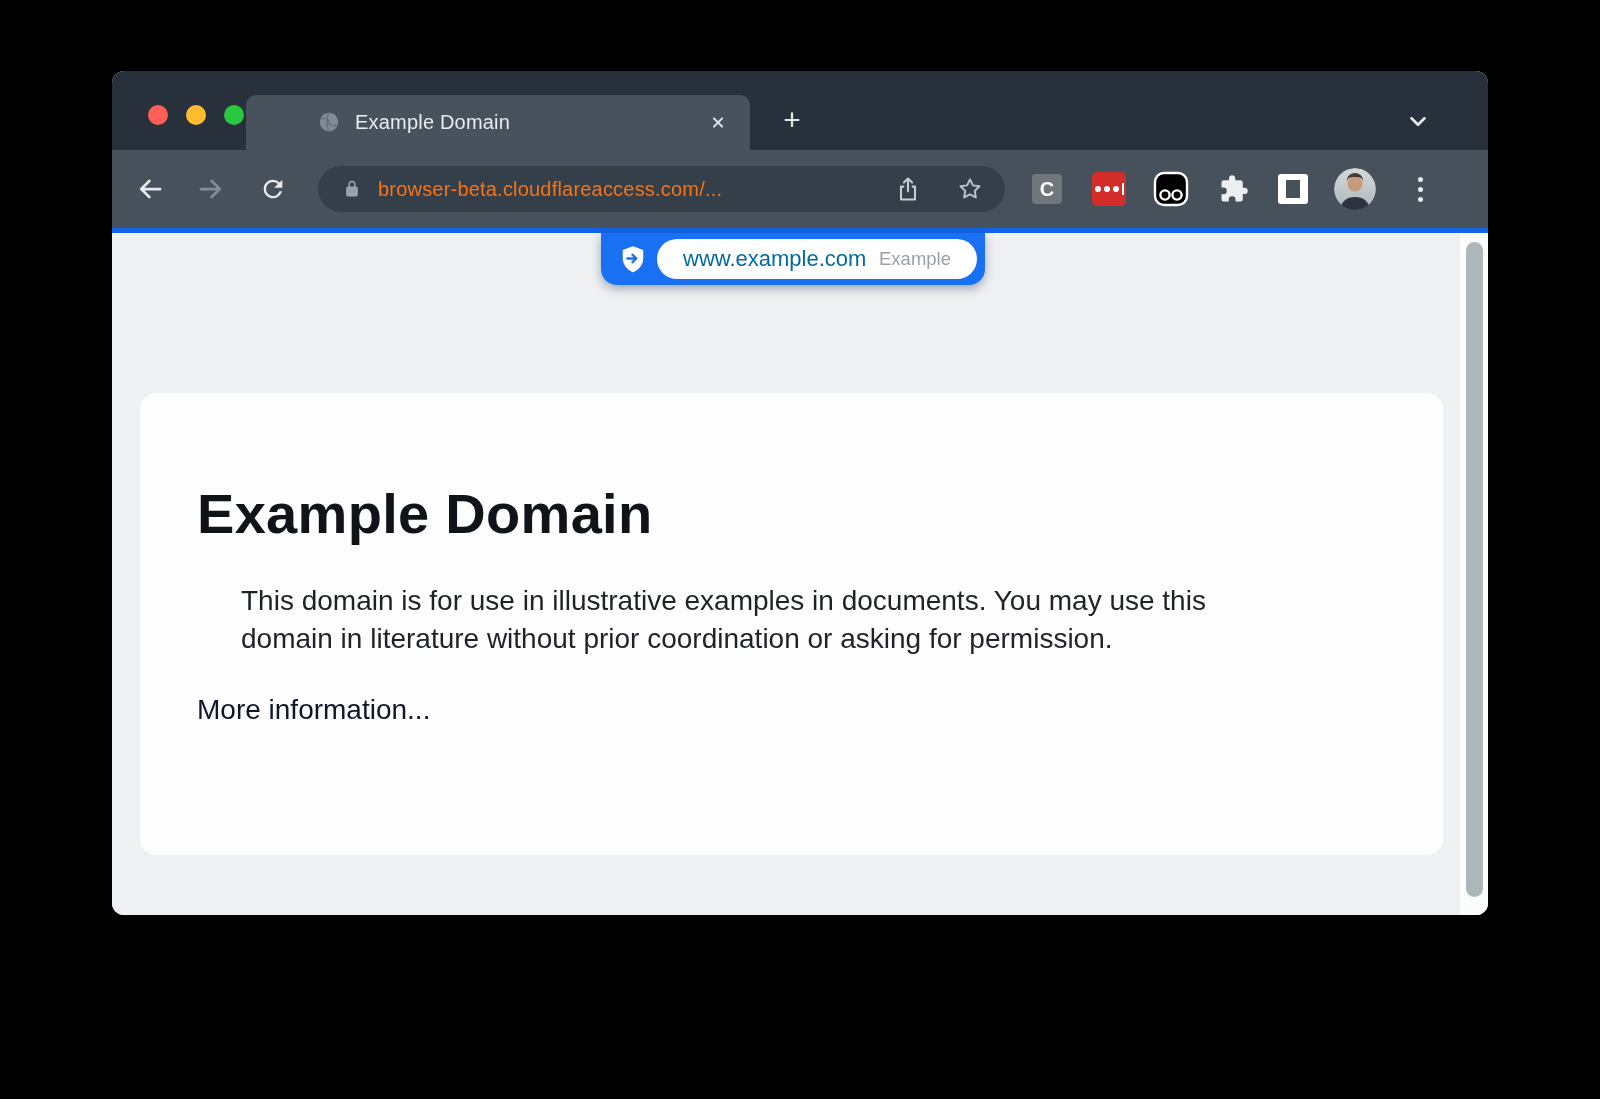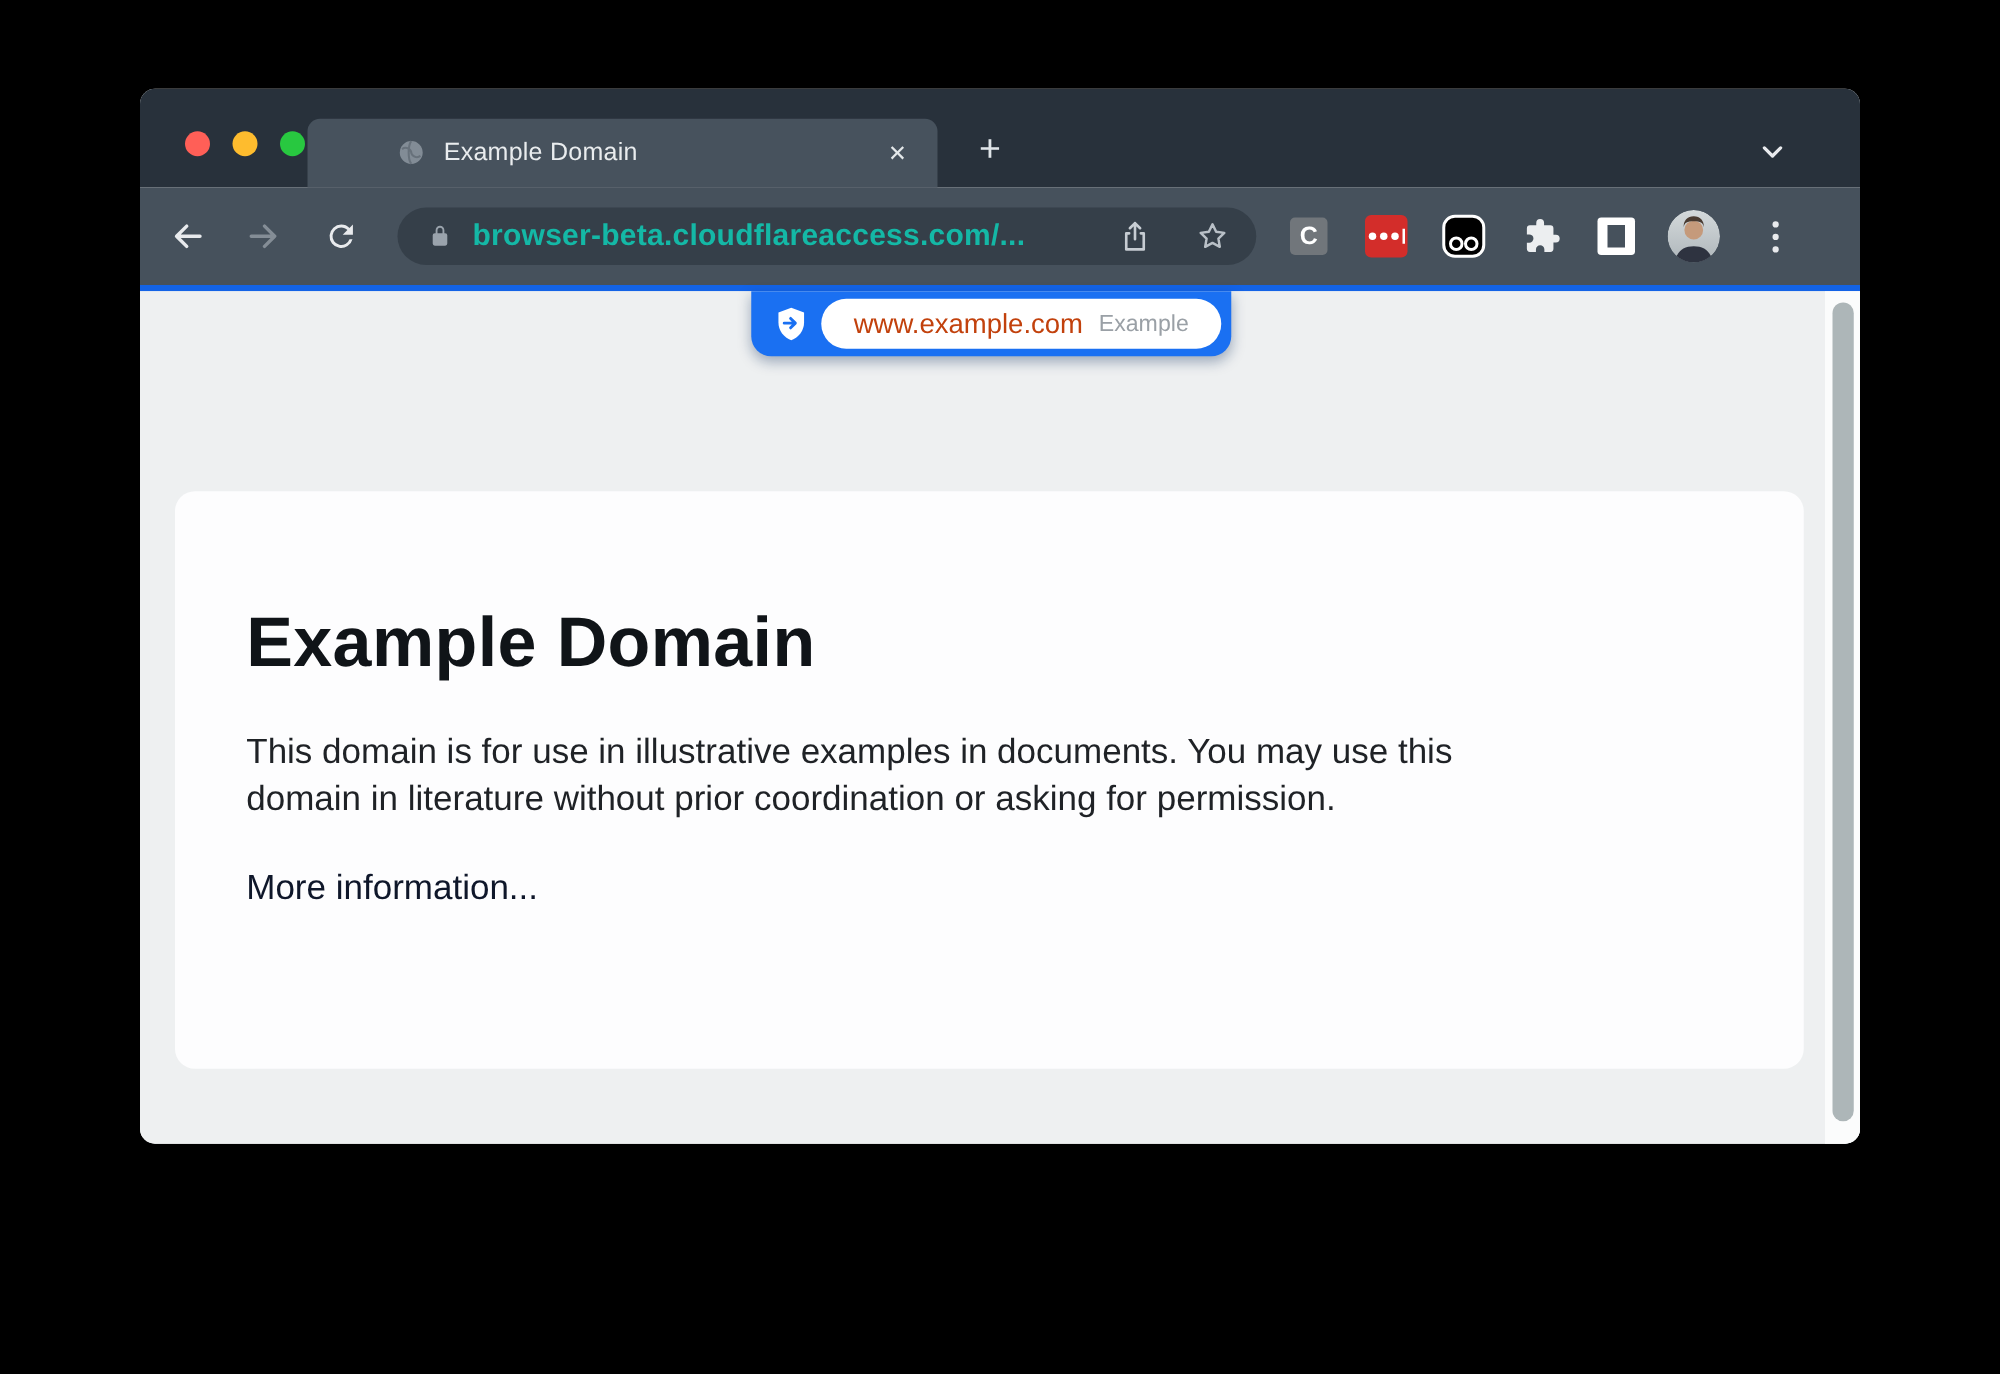--- a/index.html
+++ b/index.html
@@ -32,21 +32,21 @@
   
   .toolbar { position:relative; height:78px; background:#46515c; }
   .nav-btn { position:absolute; top:23px; width:32px; height:32px;
     display:flex; align-items:center; justify-content:center; cursor:pointer; }
   .btn-back{ left:22px; } .btn-forward{ left:83px; } .btn-reload{ left:145px; }
 
   .url-bar { position:absolute; left:206px; top:16px; width:687px; height:46px;
     background:#353f49; border-radius:23px; display:flex; align-items:center; }
   .lock-icon { position:absolute; left:24px; top:13px; width:20px; height:20px; }
   .url-text { position:absolute; left:60px; top:0; height:46px; display:flex; align-items:center;
-    color:#14b8a6; font-size:24px; letter-spacing:.2px;font-weight:bold; }
+    color:#f97316; font-size:20px; letter-spacing:.2px; }
   .share-icon { position:absolute; left:576px; top:9px; width:28px; height:28px; cursor:pointer; }
   .star-icon  { position:absolute; left:638px; top:9px; width:28px; height:28px; cursor:pointer; }
 
   .ext-btn { position:absolute; top:22px; display:flex; align-items:center; justify-content:center; cursor:pointer; }
   .ext-c { left:920px; width:30px; height:30px; top:24px; background:#71767b; border-radius:4px;
     color:#fff; font-size:20px; font-weight:bold; }
   .ext-lastpass { left:980px; width:34px; height:34px; background:#d32d2a; border-radius:5px; gap:3px; }
   .ext-lastpass .dot { width:6px; height:6px; border-radius:50%; background:#fff; }
   .ext-lastpass .bar { width:2px; height:12px; background:#fff; }
   .ext-dark { left:1041px; width:36px; height:36px; top:21px; }
@@ -64,27 +64,27 @@
 
   
   .page { position:relative; height:702px; background:#eef0f1; }
 
   .isolation-pill { position:absolute; left:489px; top:0; width:384px; height:52px;
     border-radius:0 0 16px 16px; box-shadow:0 4px 10px rgba(10,40,90,.35); }
   .shield-icon { position:absolute; left:17px; top:11px; width:30px; height:30px; }
   .pill-white { position:absolute; left:56px; top:6px; width:320px; height:40px; background:#fff;
     border-radius:20px; display:flex; align-items:center; justify-content:space-between;
     padding:0 26px; cursor:pointer; }
-  .pill-domain { color:#c2410c; font-size:22px; }
+  .pill-domain { color:#0369a1; font-size:22px; }
   .pill-expand { color:#9aa0a6; font-size:18.5px; }
 
   .content-card { position:absolute; left:28px; top:160px; width:1303px; height:462px;
     background:#fdfdfe; border-radius:16px; padding:88px 60px 0 57px; }
   .page-heading { font-size:56px; font-weight:700; color:#101418; letter-spacing:.3px; }
-  .page-body { margin-top:36px; font-size:28px; line-height:38px; color:#1f2226; }
+  .page-body { margin-top:36px; font-size:28px; line-height:38px; color:#1f2226;margin-left:44px; }
   .more-link { display:inline-block; margin-top:36px; font-size:28px; text-decoration:none; cursor:pointer; }
 
   .scrollbar-track { position:absolute; right:0; top:0; width:28px; height:100%; background:#fbfcfc; }
   .scrollbar-thumb { position:absolute; right:5px; top:9px; width:17px; height:655px;
     border-radius:9px; background:#adb6b8; cursor:grab; }
 </style>
 </head>
 <body>
 
 <div class="browser-window">

